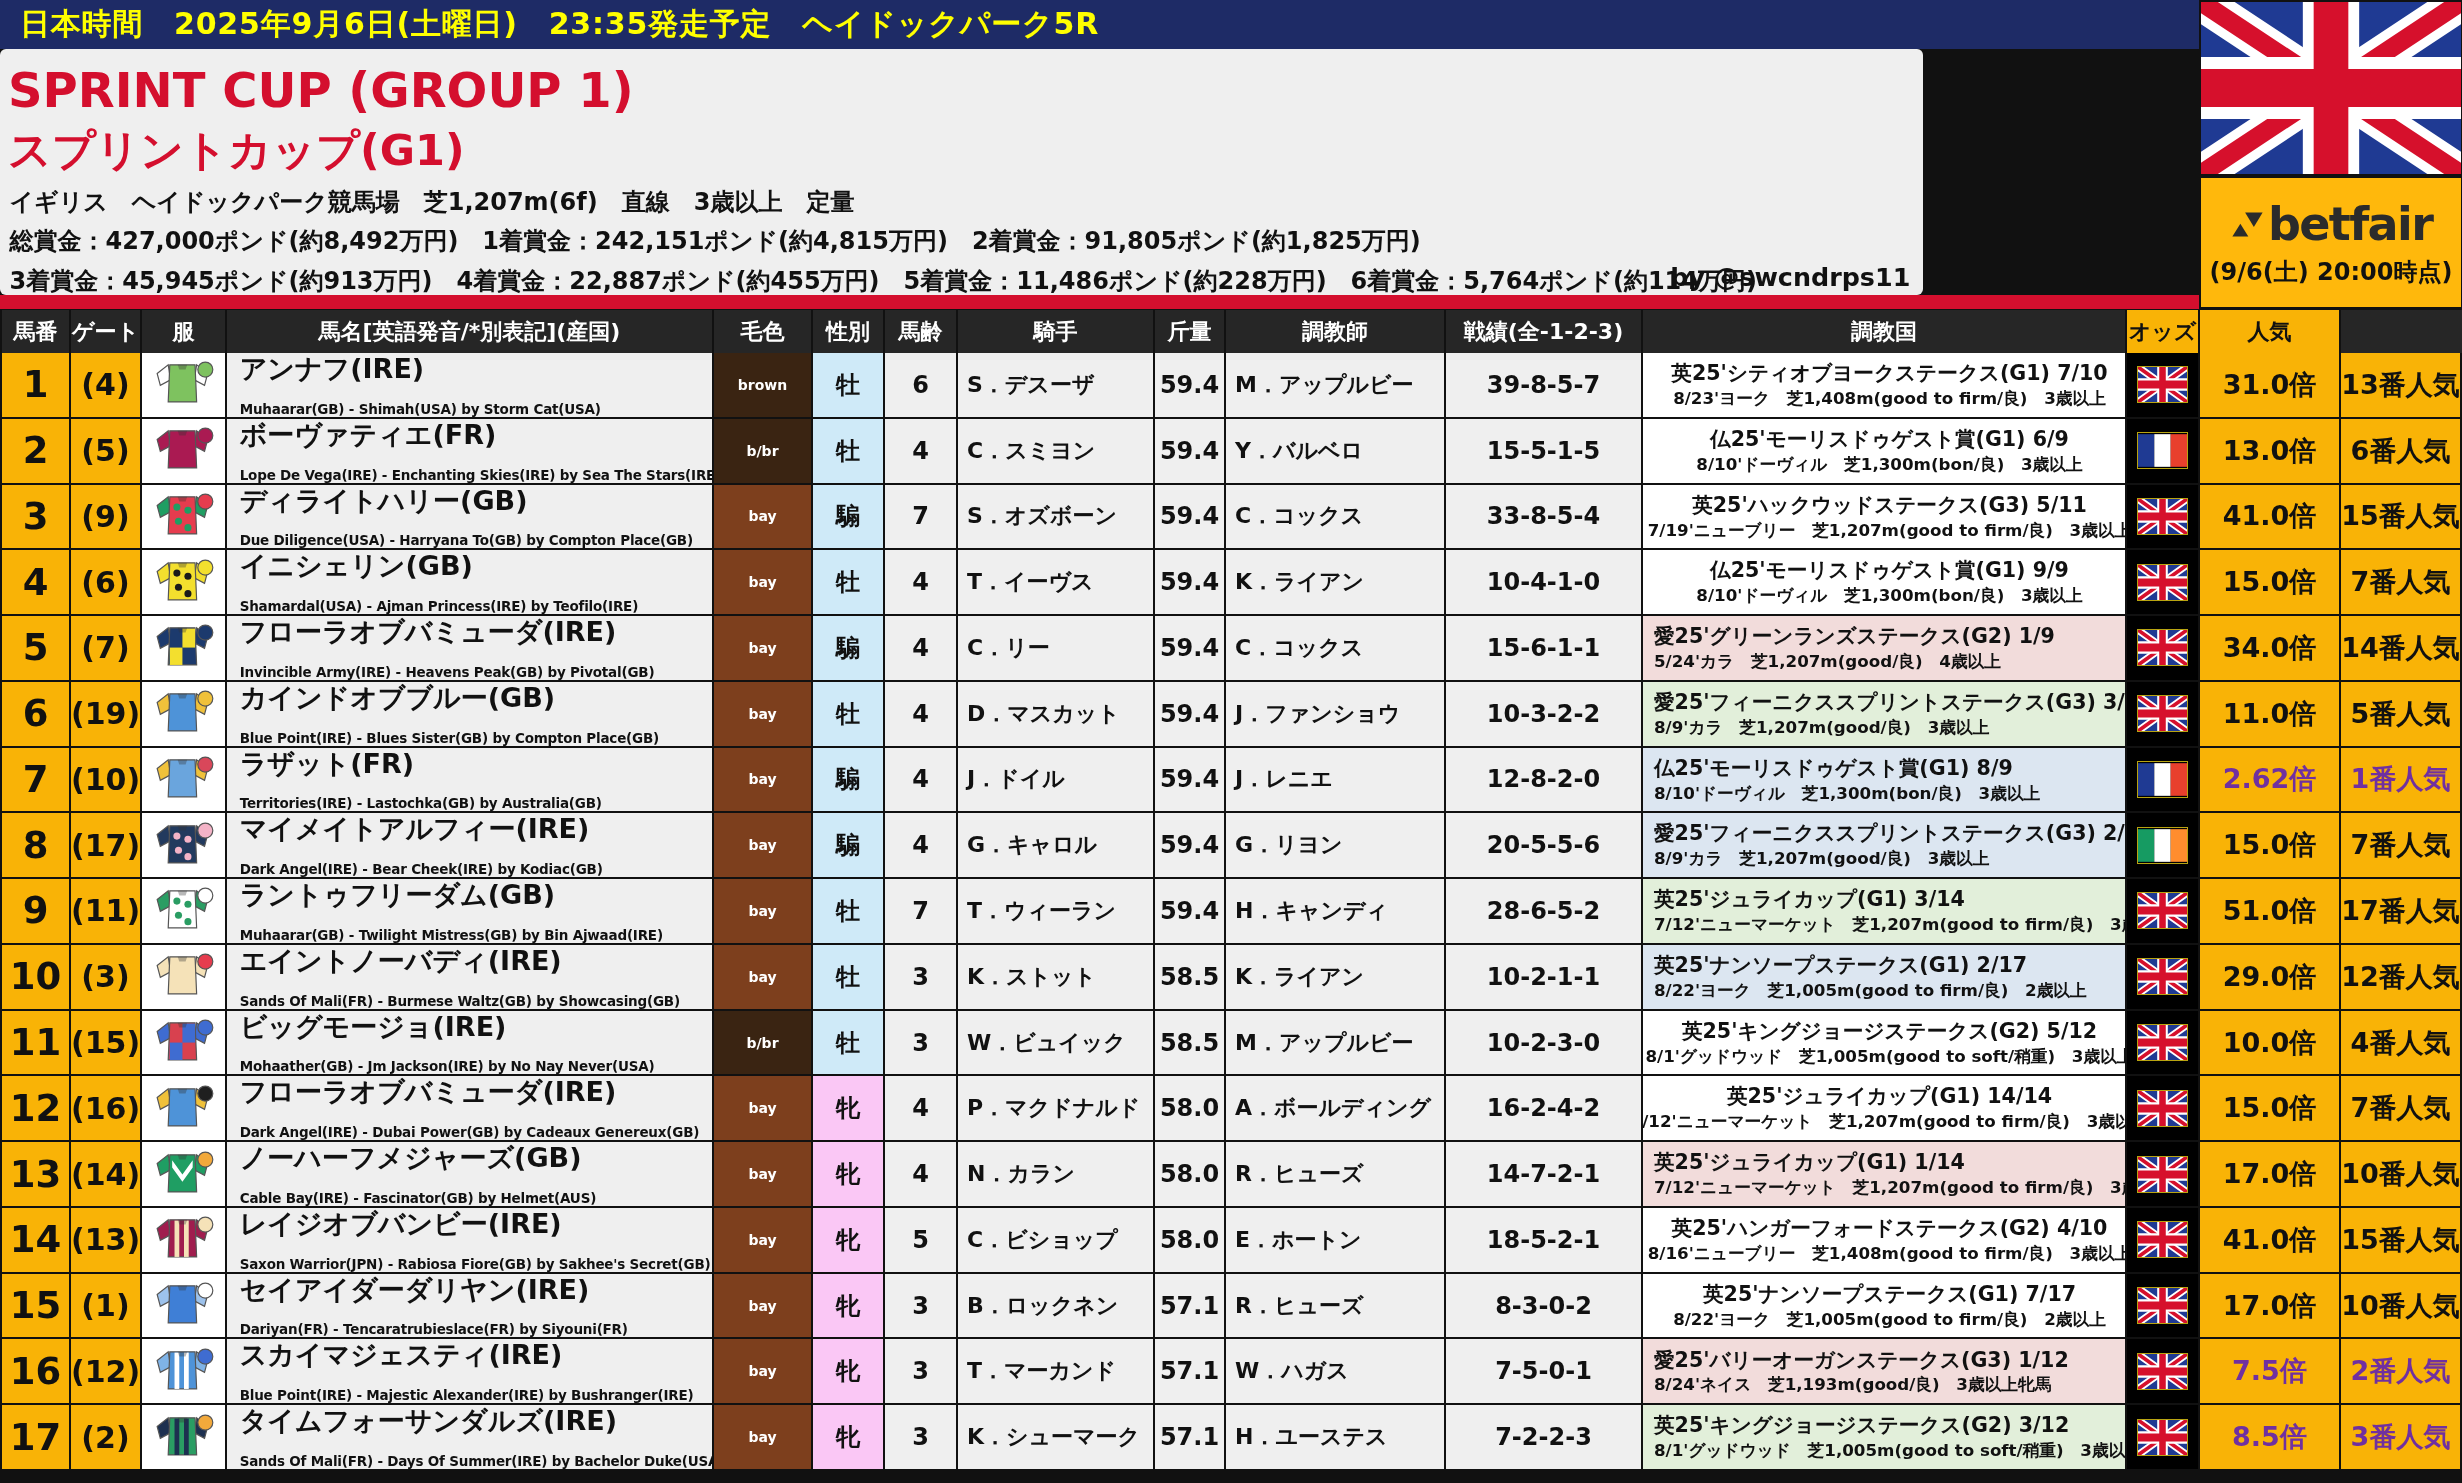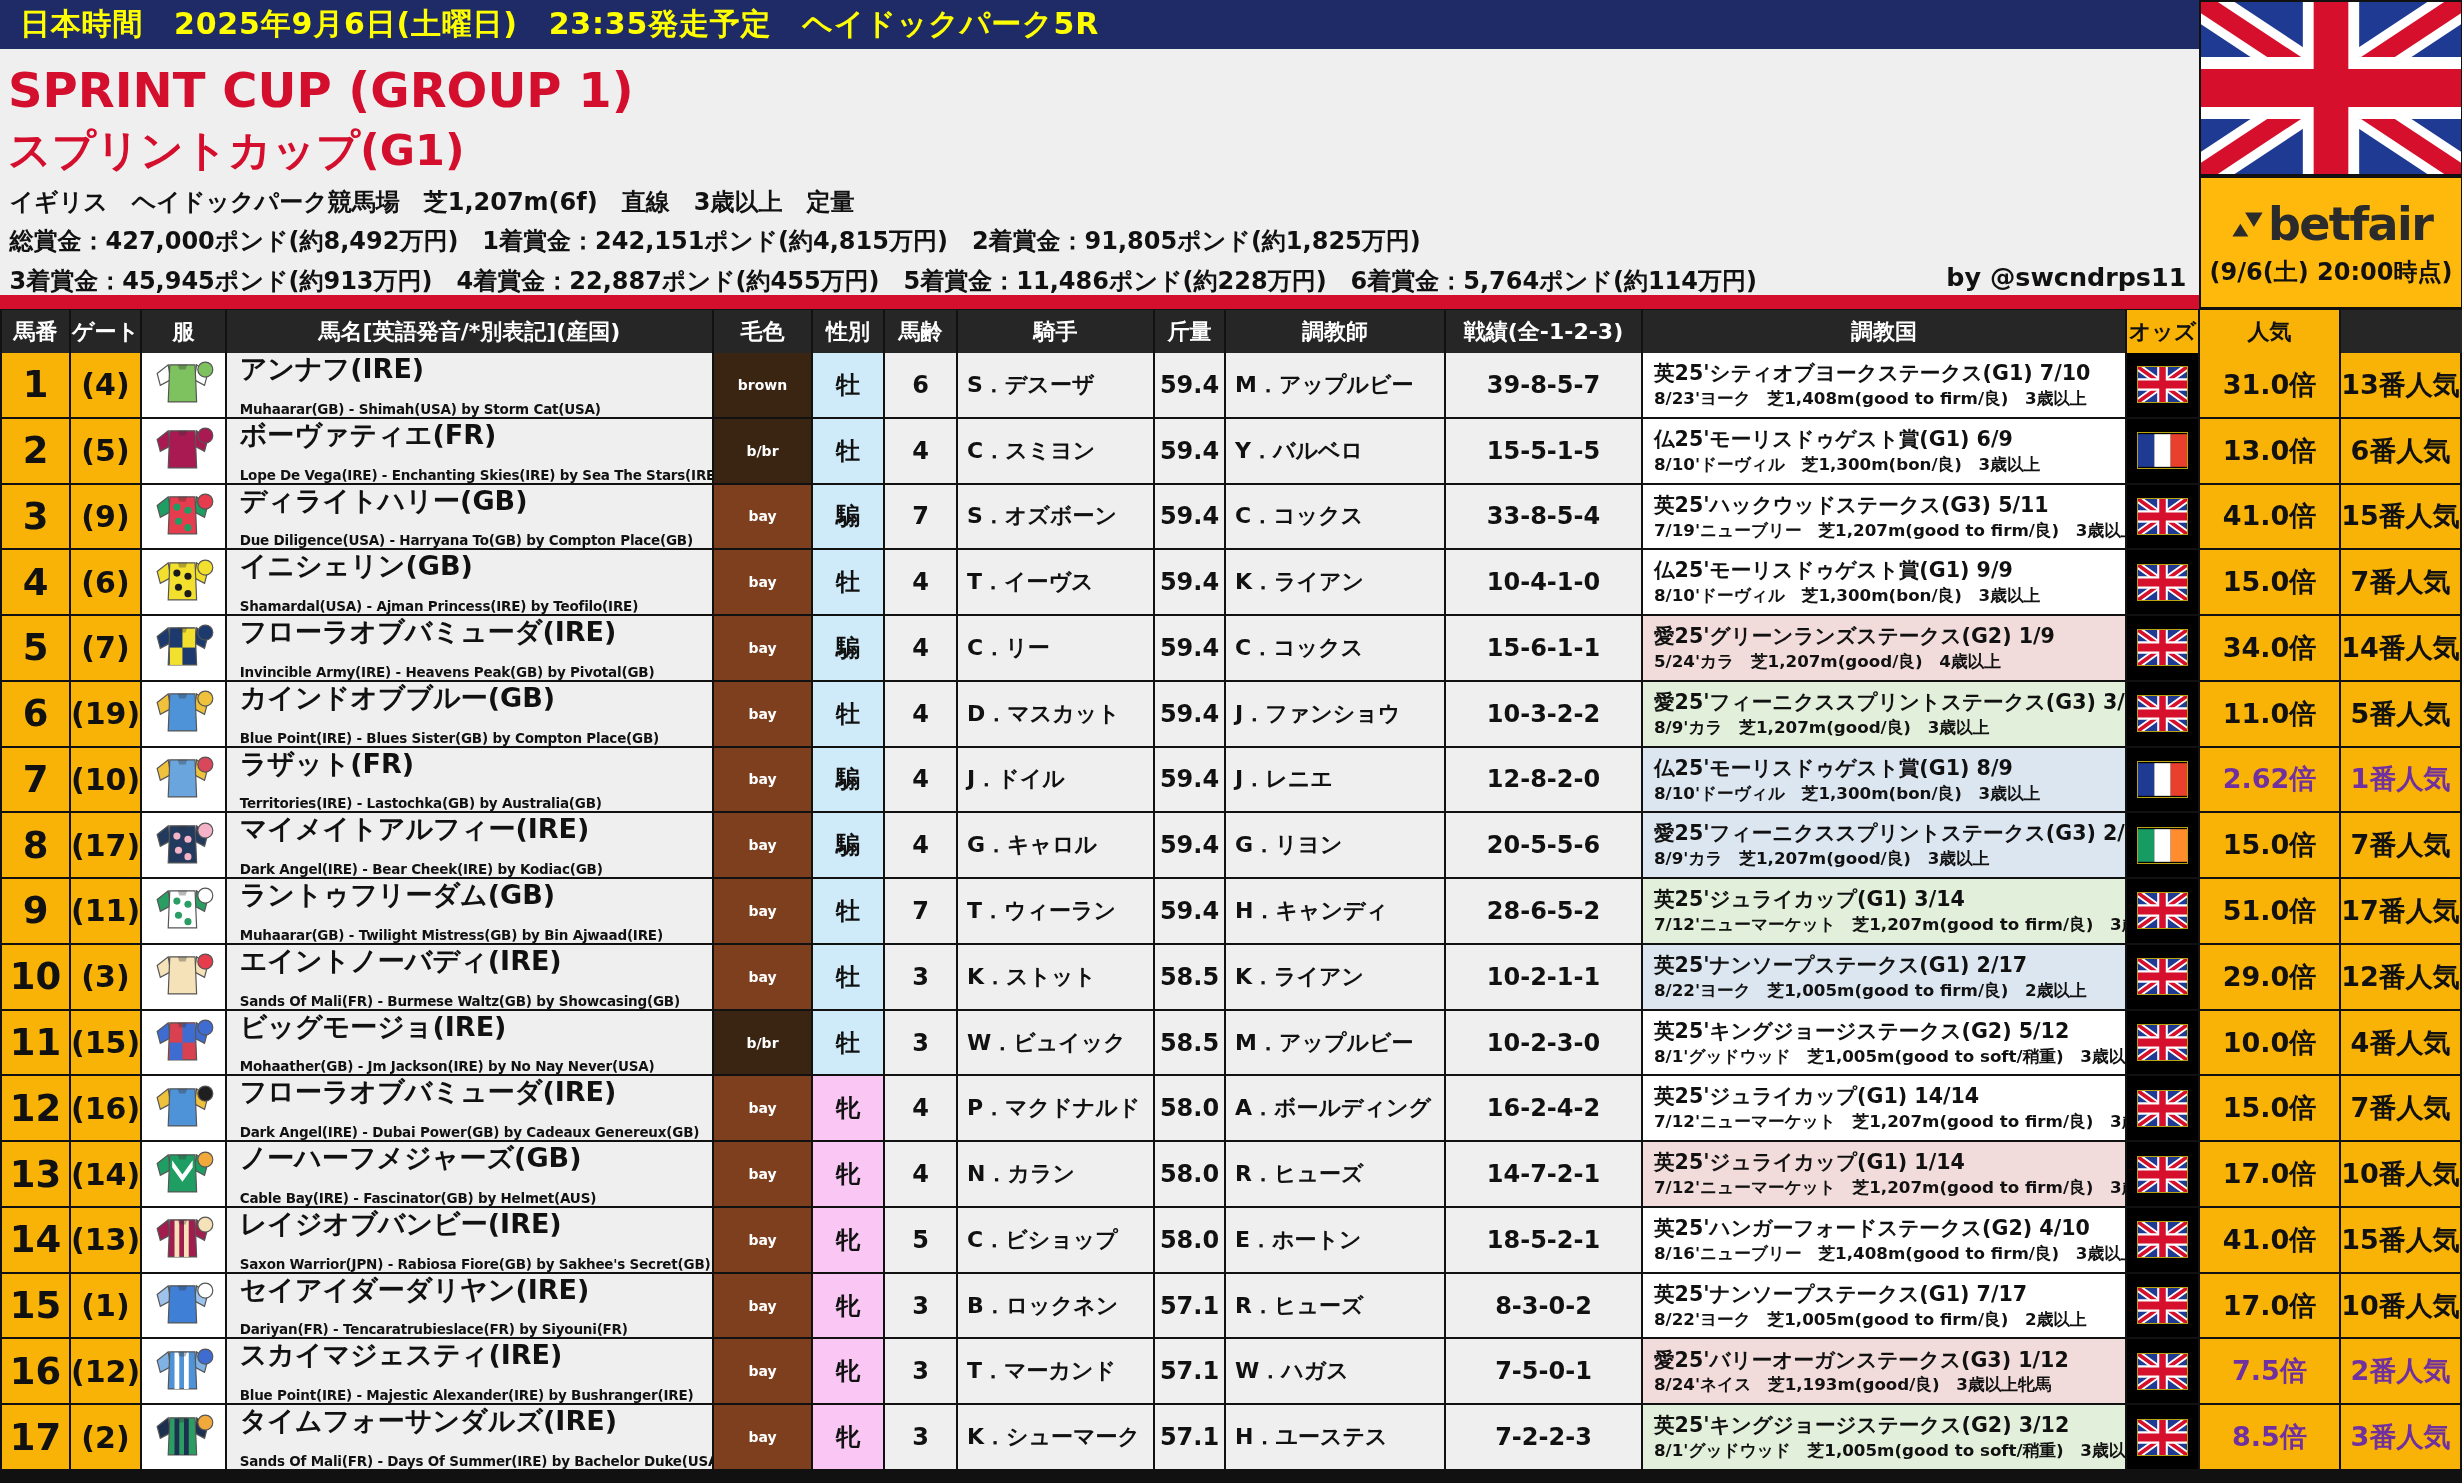--- a/index.html
+++ b/index.html
@@ -5,21 +5,21 @@
   * { margin:0; padding:0; box-sizing:border-box; }
   html,body { background:#111; }
   body { font-family:"DejaVu Sans","Liberation Sans",sans-serif; }
   #stage { position:relative; width:2462px; height:1484px; background:#111; overflow:hidden; }
 
   
   .navy-bar { position:absolute; left:0; top:0; width:2199px; height:49px;
     background:var(--navy); display:flex; align-items:center; }
   .time-line { color:var(--yellow_text); font-size:30px; font-weight:bold; padding-left:20px; letter-spacing:0.8px; }
 
-  .head-gray { position:absolute; left:0; top:49px; width:2199px; height:246px; background:#efefef; }
+  .head-gray { position:absolute; left:0; top:49px; width:1923px; height:246px; background:#efefef;border-radius:6px; }
   .title-en { position:absolute; left:8px; top:12.7px; color:var(--red); font-size:48px; font-weight:bold; }
   .title-ja { position:absolute; left:8px; top:73px; color:var(--red); font-size:43px; font-weight:bold; }
   .cond-line { position:absolute; left:9.5px; top:137px; color:#111; font-size:24px; font-weight:bold; }
   .prize1 { position:absolute; left:9.5px; top:176px; color:#111; font-size:24px; font-weight:bold; }
   .prize2 { position:absolute; left:9.5px; top:216px; color:#111; font-size:24px; font-weight:bold; }
   .credit { position:absolute; right:12.7px; bottom:3.2px; color:#111; font-size:25.4px; font-weight:bold; }
 
   .red-bar { position:absolute; left:0; top:295px; width:2199px; height:14.3px; background:var(--red); }
 
   .flag-box { position:absolute; left:2199px; top:0; width:264px; height:176px; background:#fff;
@@ -59,21 +59,21 @@
   .c-sex { font-size:24px; font-weight:bold; color:#111; }
   .sex-m { background:var(--male_bg); }
   .sex-f { background:var(--female_bg); }
   .c-age { font-size:24px; font-weight:bold; color:#111; }
   .c-jockey, .c-trainer { justify-content:flex-start; padding-left:9px; font-size:22px; font-weight:bold; color:#111; }
   .c-weight { font-size:24px; font-weight:bold; color:#111; }
   .c-record { font-size:24px; font-weight:bold; color:#111; }
   .c-prev { flex-direction:column; align-items:flex-start; justify-content:center; padding-left:11px; gap:6.4px; }
   .prev1 { font-size:20.6px; font-weight:bold; color:#111; line-height:1; }
   .prev2 { font-size:16.7px; font-weight:bold; color:#111; line-height:1; }
-  .pbg-white { background:#fff; } .pbg-pink { background:var(--prev_pink); }
+  .pbg-white { background:#fff;align-items:center; } .pbg-pink { background:var(--prev_pink); }
   .pbg-green { background:var(--prev_green); } .pbg-blue { background:var(--prev_blue); }
   .c-country { background:#000; }
   .miniflag { border:1.6px solid #b8a411; line-height:0; }
   .c-odds, .c-pop { background:var(--amber); font-size:27px; font-weight:bold; color:#111; }
   .purple { color:var(--purple) !important; }
 </style>
 </head>
 <body>
 
 <div id="stage">

